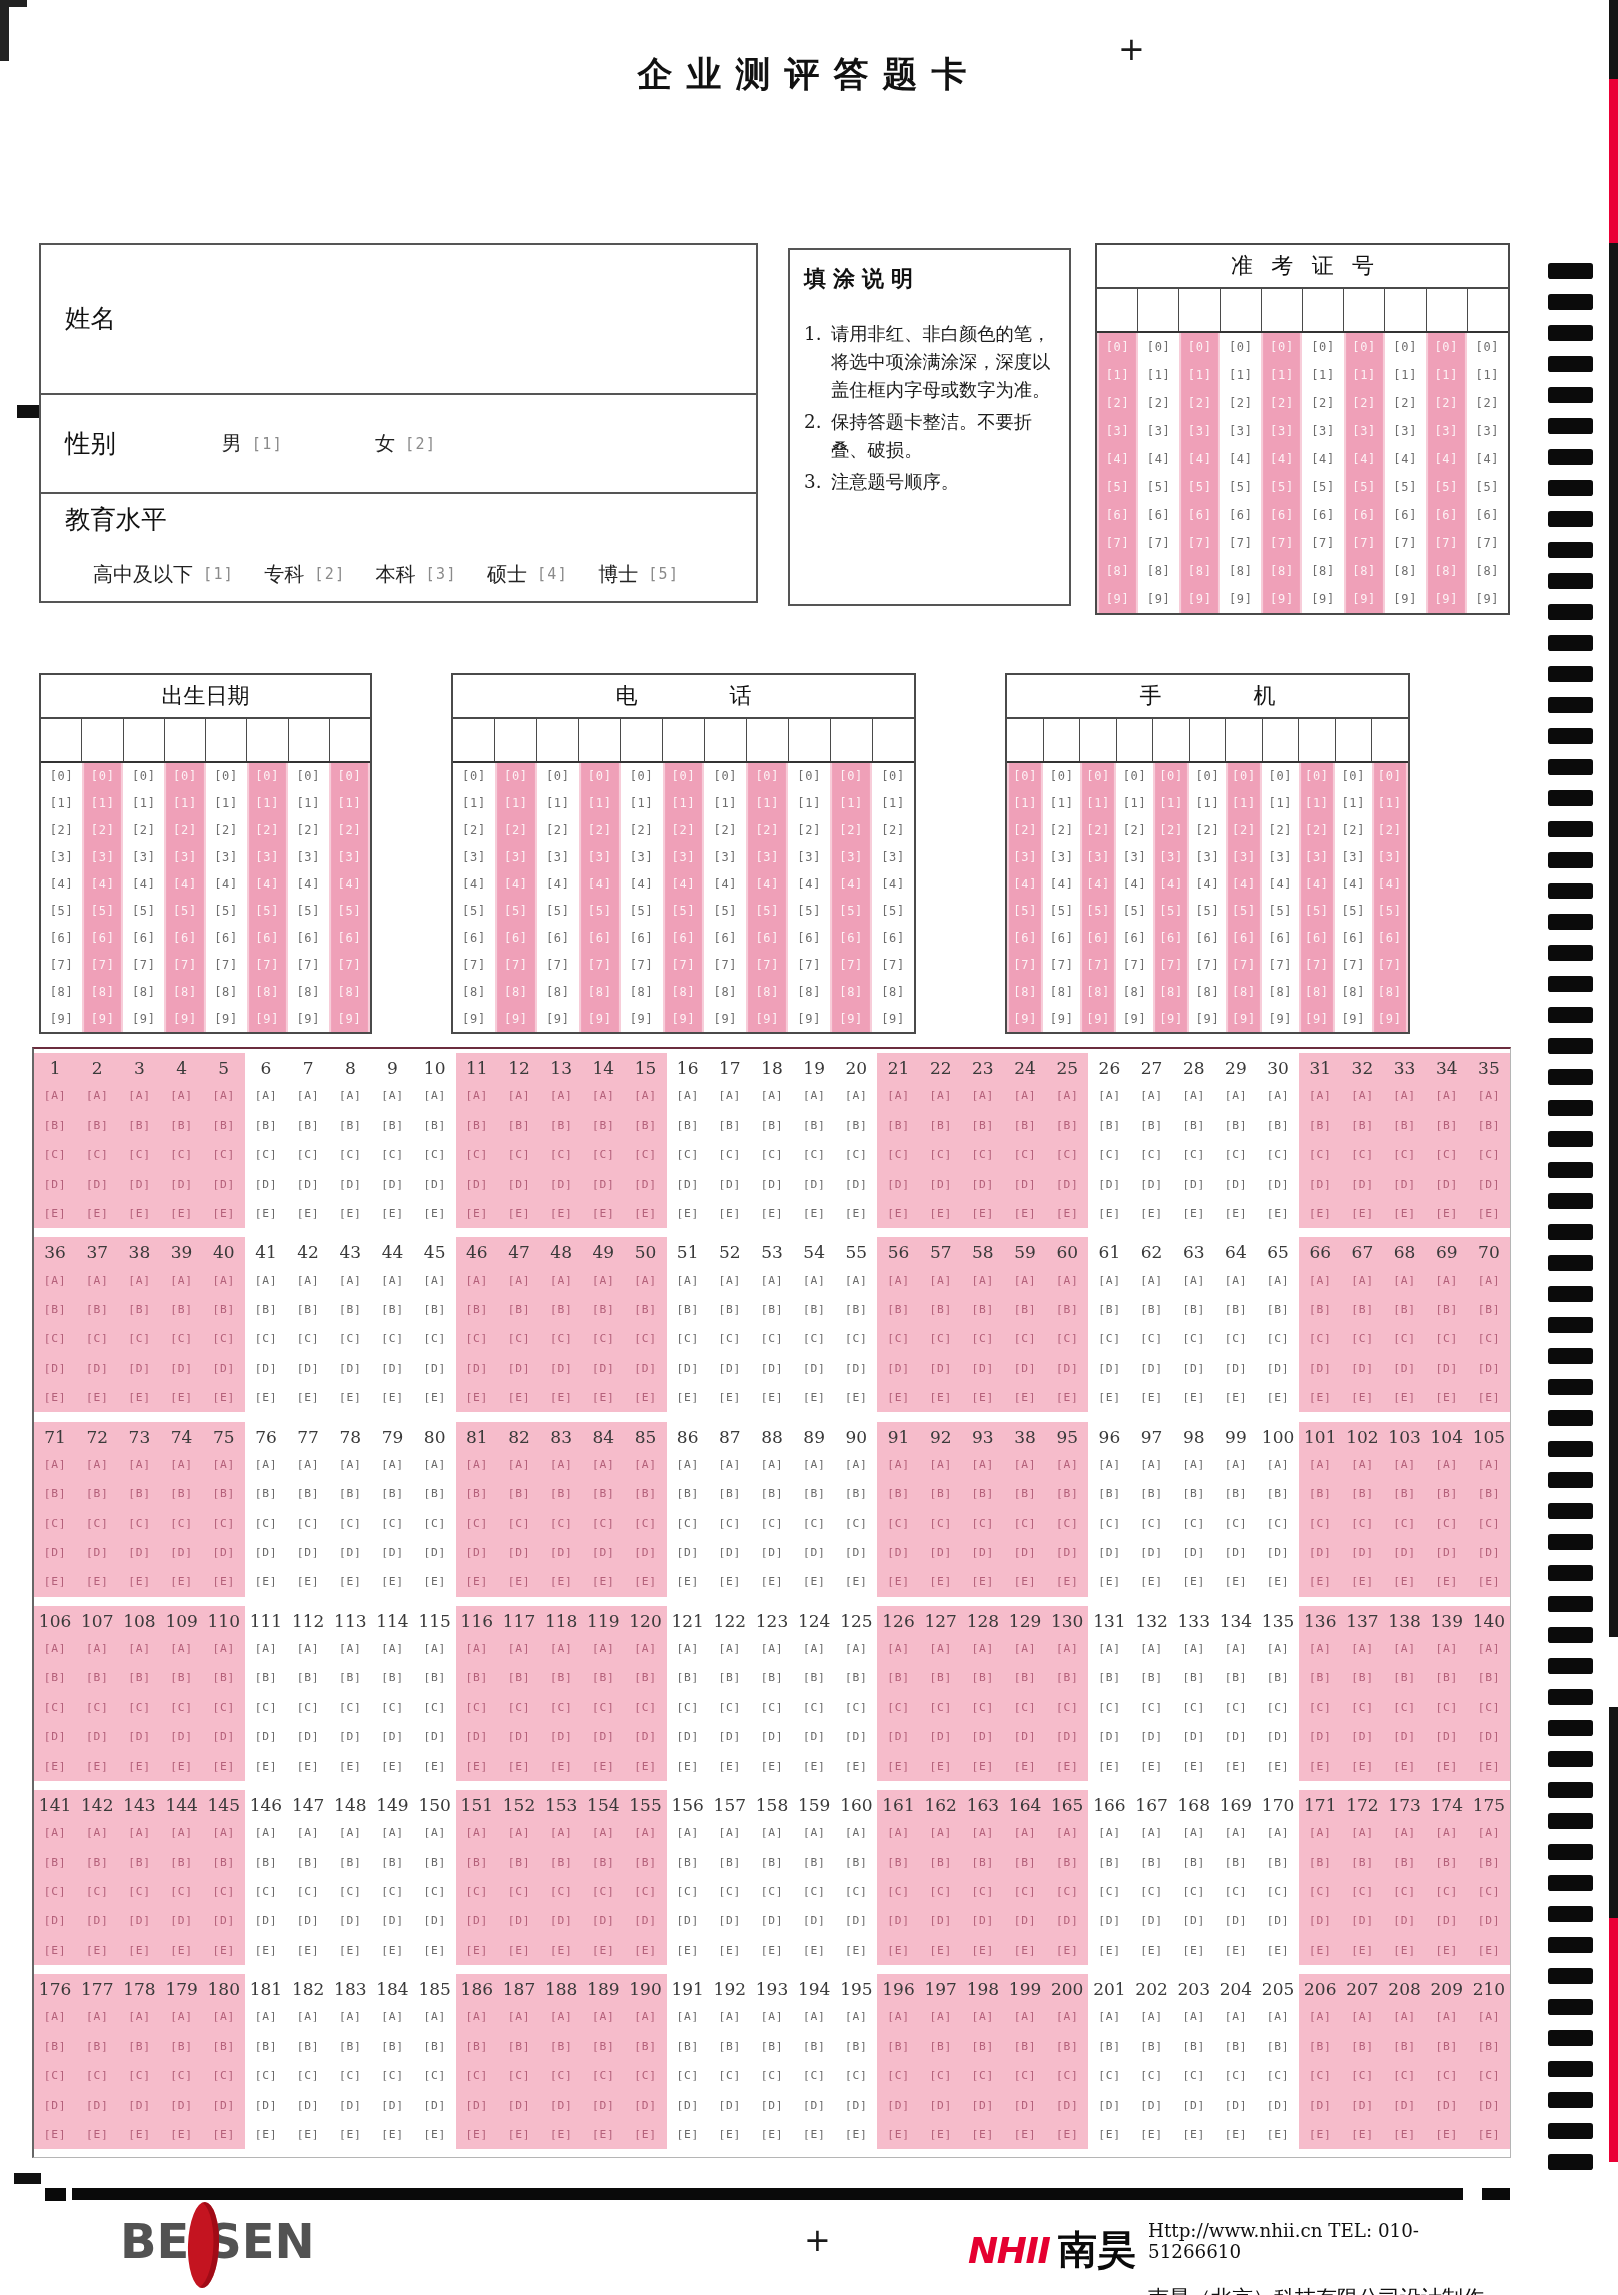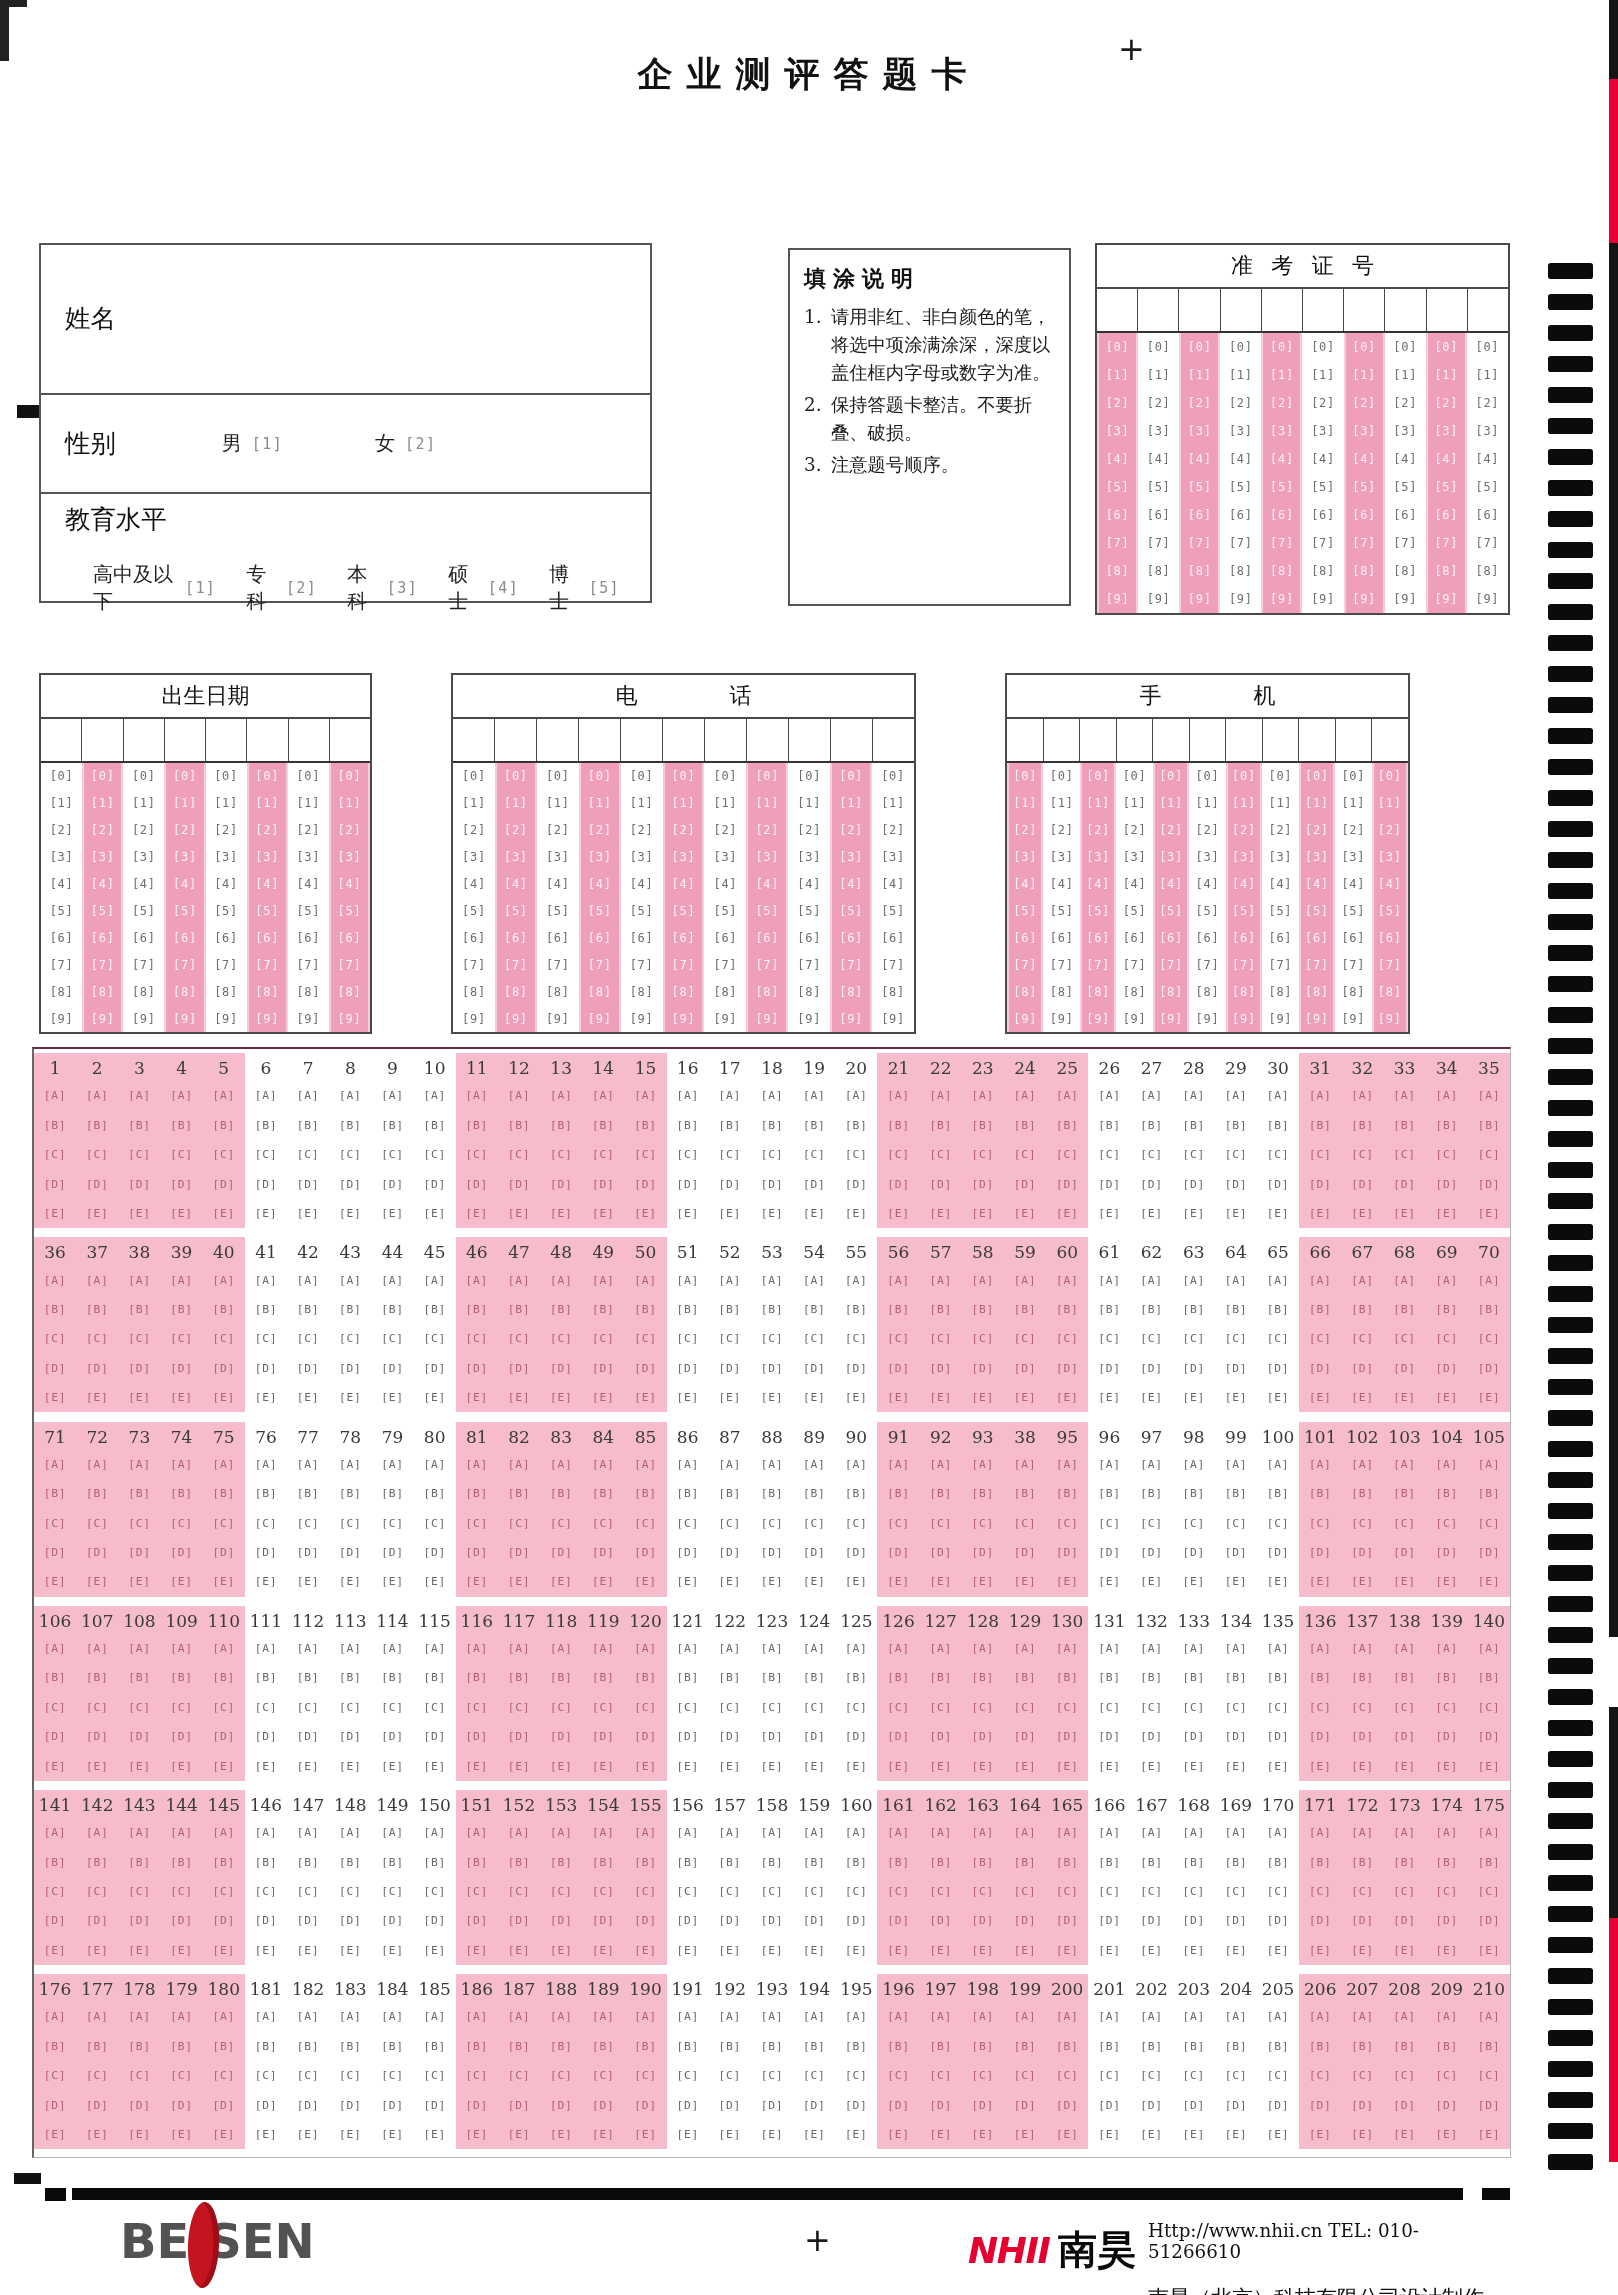--- a/index.html
+++ b/index.html
@@ -27,39 +27,39 @@
   .edge{position:absolute;right:0;width:9.2px;}
   .e1{top:0;height:79px;background:#141414;}
   .e2{top:79px;height:164px;background:#ea0035;}
   .e3{top:243px;height:1394px;background:#141414;}
   .e4{top:1707px;height:212px;background:#141414;}
   .e5{top:1918px;height:244px;background:#ea0035;}
   .ladder{position:absolute;left:1548px;top:263px;width:45px;}
   .tick{height:16px;background:#0b0b0b;margin-bottom:15px;border-radius:2.8px;}
 
   
-  .info-box{left:39px;top:243px;width:613px;height:360px;border:2.1px solid #555;
+  .info-box{left:39px;top:243px;width:719px;height:360px;border:2.1px solid #555;
             background:#fff;box-sizing:border-box;display:flex;flex-direction:column;}
   .info-row{box-sizing:border-box;padding-left:24px;}
   .row-name{height:150px;border-bottom:2.1px solid #555;display:flex;align-items:center;}
   .row-gender{height:99px;border-bottom:2.1px solid #555;display:flex;align-items:center;}
   .row-edu{height:106px;padding-top:8.5px;}
   .lbl{font-size:25.4px;font-family:"DejaVu Serif","Liberation Serif",serif;color:#111;}
   .opt-label{font-size:20px;font-family:"DejaVu Serif","Liberation Serif",serif;color:#222;}
   .opt-code{font-size:15px;color:#8a8a8a;font-family:"DejaVu Sans Mono","Liberation Mono",monospace;
             margin-left:10px;letter-spacing:1.4px;}
   .gender-opts{display:flex;align-items:center;margin-left:106px;}
   .gender-opts .opt{display:flex;align-items:center;margin-right:92px;}
   .edu-opts{display:flex;align-items:center;margin-left:28px;margin-top:24px;}
   .edu-opts .opt{display:flex;align-items:center;margin-right:30px;justify-content:center;}
 
   
   .instr{left:788px;top:248px;width:283px;height:358px;border:2.1px solid #555;background:#fff;
          box-sizing:border-box;padding:14px 12.7px 0 14px;}
-  .instr-title{font-size:22px;font-weight:bold;letter-spacing:7px;color:#111;margin-bottom:9px;
+  .instr-title{font-size:22px;font-weight:bold;letter-spacing:7px;color:#111;margin-bottom:26px;
                font-family:"DejaVu Serif","Liberation Serif",serif;}
   .instr-item{display:flex;font-size:18.3px;line-height:28px;color:#1c1c1c;margin-bottom:4.2px;
               font-family:"DejaVu Serif","Liberation Serif",serif;}
   .instr-num{width:27px;flex:none;}
   .instr-txt{flex:1;}
 
   
   .grid{position:absolute;border:2.1px solid #4a4a4a;background:#fff;box-sizing:border-box;
         display:flex;flex-direction:column;}
   .g0{left:1095px;top:243px;width:415px;height:372px;}

